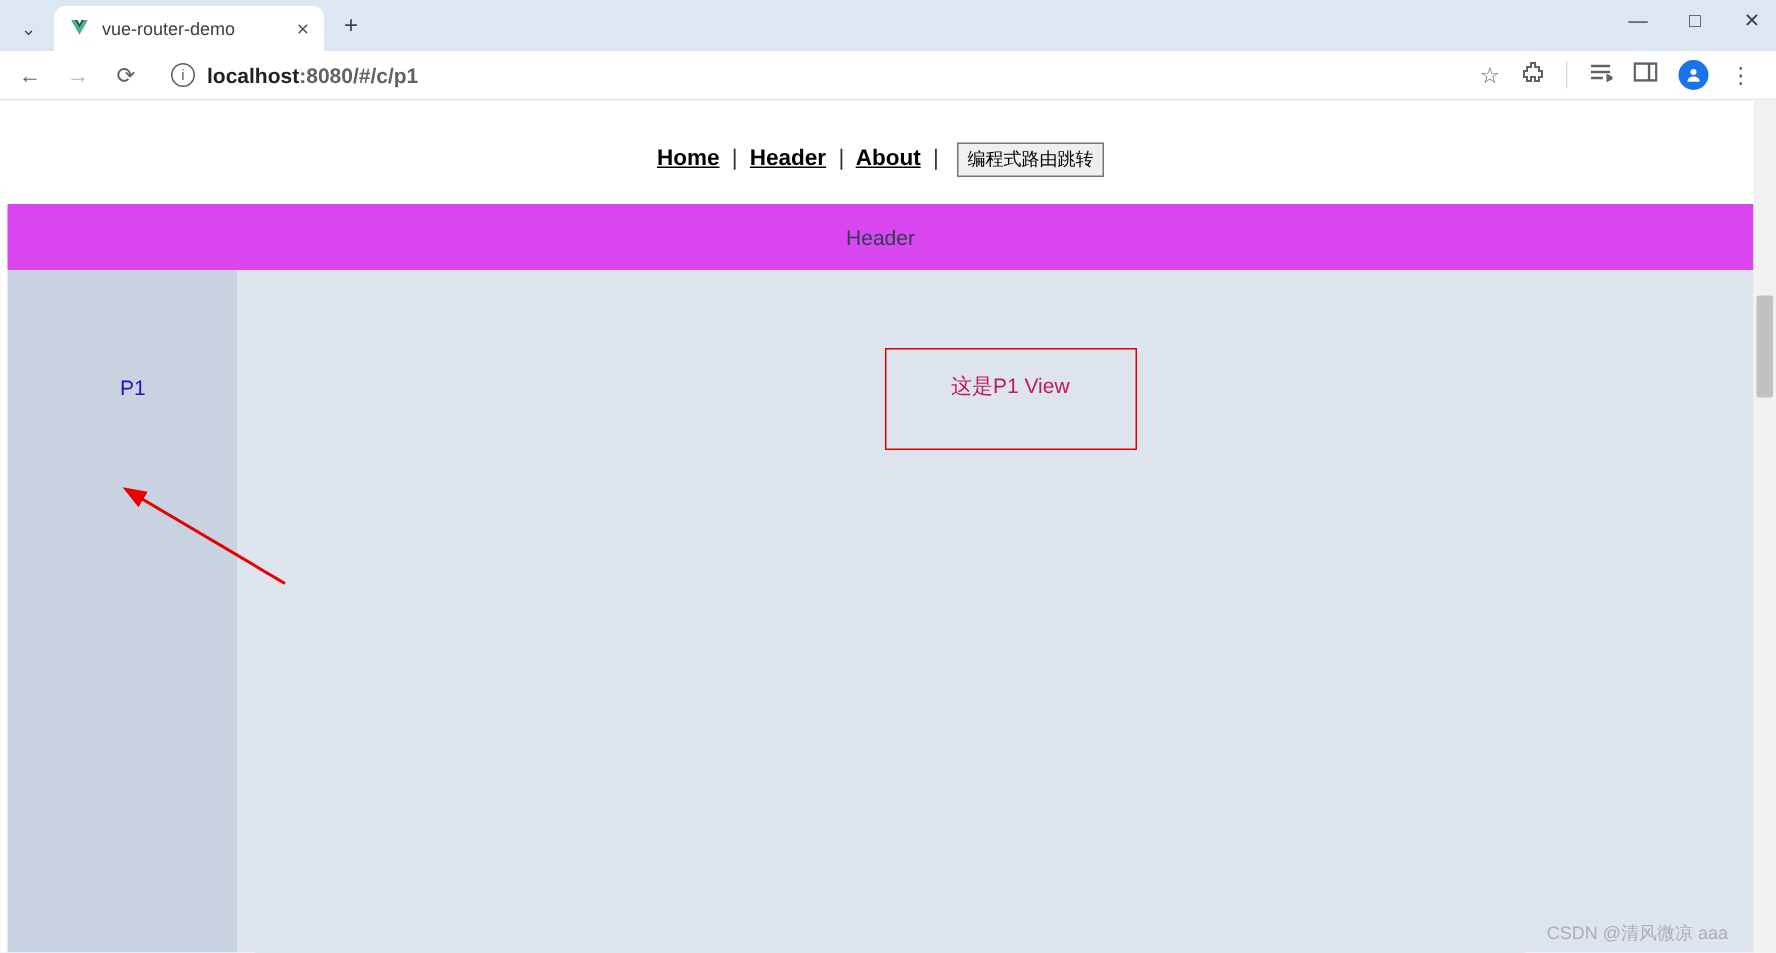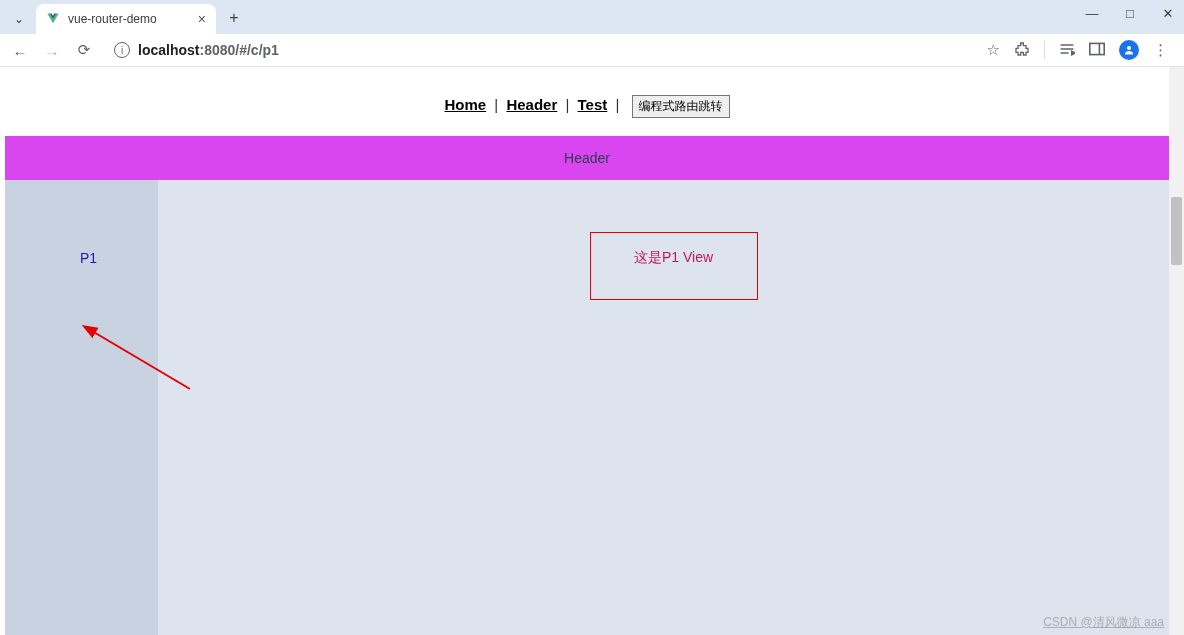--- a/index.html
+++ b/index.html
@@ -45,21 +45,21 @@
     .sidebar { width: 153px; background: #c9d2e1; display: flex; flex-direction: column; }
     .sidebar-link { color: #2511c4; font-size: 14px; padding-left: 75px; cursor: pointer; height: 155px; display: flex; align-items: center; }
     .sidebar-link:first-child { height: 145px; align-items: flex-start; padding-top: 70px;}
 
     .main-area { flex: 1; background: #dee4ed; position: relative; padding: 52px 0 0 0; }
     .view-box { border: 1.5px solid #e60000; width: 168px; height: 68px; margin: 0 auto; text-align: center; padding-top: 16px; font-size: 14px; color: #be185d; position: relative; left: 10px;}
 
     
     .arrow-svg { position: absolute; top: 252px; left: 80px; width: 120px; height: 75px; pointer-events: none; }
 
-    .watermark { position: absolute; right: 20px; bottom: 4px; font-size: 12px; color: rgba(120,120,120,0.5); text-decoration: underline; }
+    .watermark { position: absolute; right: 32px; bottom: 4px; font-size: 12px; color: rgba(120,120,120,0.5); }
   </style>
 </head>
 <body>
 
 <div class="chrome-top">
   <div class="dropdown-btn">⌄</div>
   <div class="tab">
     <span class="tab-favicon">
       <svg viewBox="0 0 100 100">
           <polygon points="10,10 50,80 90,10 72,10 50,48 28,10" fill="#41b883"></polygon>
@@ -113,21 +113,21 @@
   <div class="scrollbar-track">
     <div class="scrollbar-thumb"></div>
   </div>
 
   <div class="content-wrap">
     <div class="top-nav">
       <a>Home</a>
       <span class="sep">|</span>
       <a>Header</a>
       <span class="sep">|</span>
-      <a>Test</a>
+      <a>About</a>
       <span class="sep">|</span>
       <button class="route-btn">编程式路由跳转</button>
     </div>
 
     <div class="header-bar">
       <span>Header</span>
     </div>
 
     <div class="main-layout">
       <div class="sidebar">

